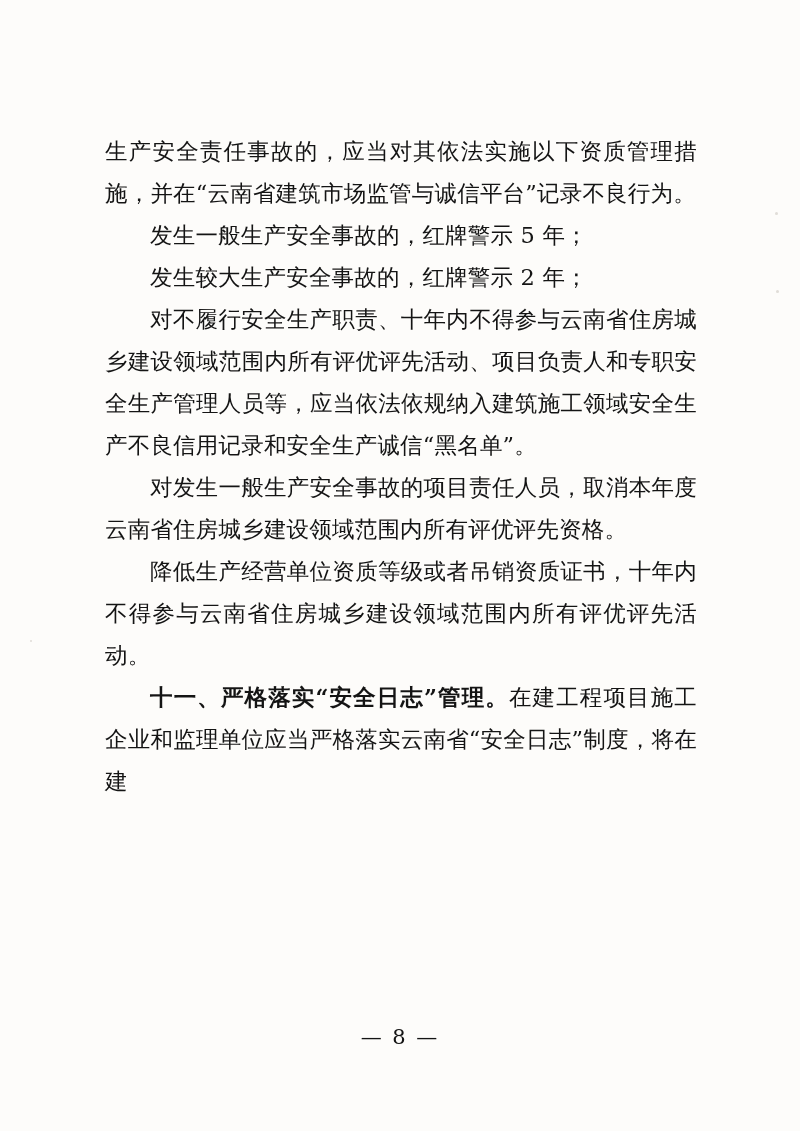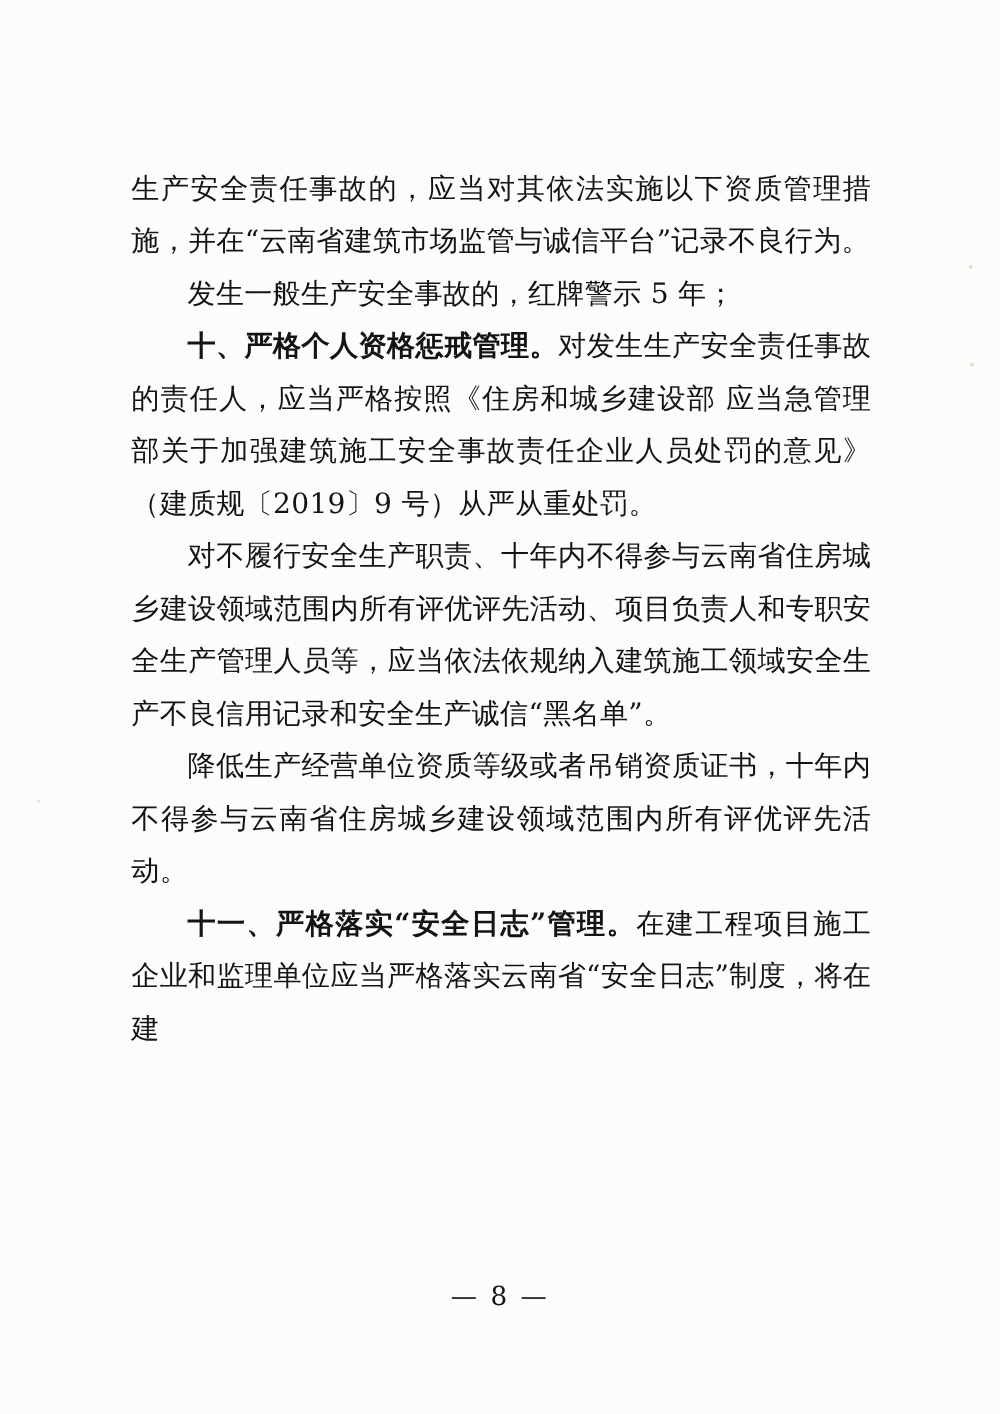--- a/index.html
+++ b/index.html
@@ -66,27 +66,28 @@
   <div class="speck" style="left:775px;top:212px;width:3px;height:3px;"></div>
   <div class="speck" style="left:776px;top:290px;width:3px;height:3px;"></div>
   <div class="speck" style="left:30px;top:640px;width:2px;height:2px;"></div>
 
   <div class="page-inner">
 
     <p class="para">生产安全责任事故的，应当对其依法实施以下资质管理措施，并在“云南省建筑市场监管与诚信平台”记录不良行为。</p>
 
     <p class="para indent">发生一般生产安全事故的，红牌警示 5 年；</p>
 
+    <p class="para indent">发生较大生产安全事故的，红牌警示 2 年；</p>
 
 
 
-    <p class="para indent"><span class="b">十、严格个人资格惩戒管理。</span><span>对发生生产安全责任事故的责任人，应当严格按照《住房和城乡建设部 应当急管理部关于加强建筑施工安全事故责任企业人员处罚的意见》（建质规〔2019〕9 号）从严从重处罚。</span></p>
 
     <p class="para indent">对不履行安全生产职责、十年内不得参与云南省住房城乡建设领域范围内所有评优评先活动、项目负责人和专职安全生产管理人员等，应当依法依规纳入建筑施工领域安全生产不良信用记录和安全生产诚信“黑名单”。</p>
 
+    <p class="para indent">对发生一般生产安全事故的项目责任人员，取消本年度云南省住房城乡建设领域范围内所有评优评先资格。</p>
 
     <p class="para indent">降低生产经营单位资质等级或者吊销资质证书，十年内不得参与云南省住房城乡建设领域范围内所有评优评先活动。</p>
 
     <p class="para indent"><span class="b">十一、严格落实“安全日志”管理。</span><span>在建工程项目施工企业和监理单位应当严格落实云南省“安全日志”制度，将在建</span></p>
 
   </div>
 
   <div class="footer">— 8 —</div>
 
 </div>

